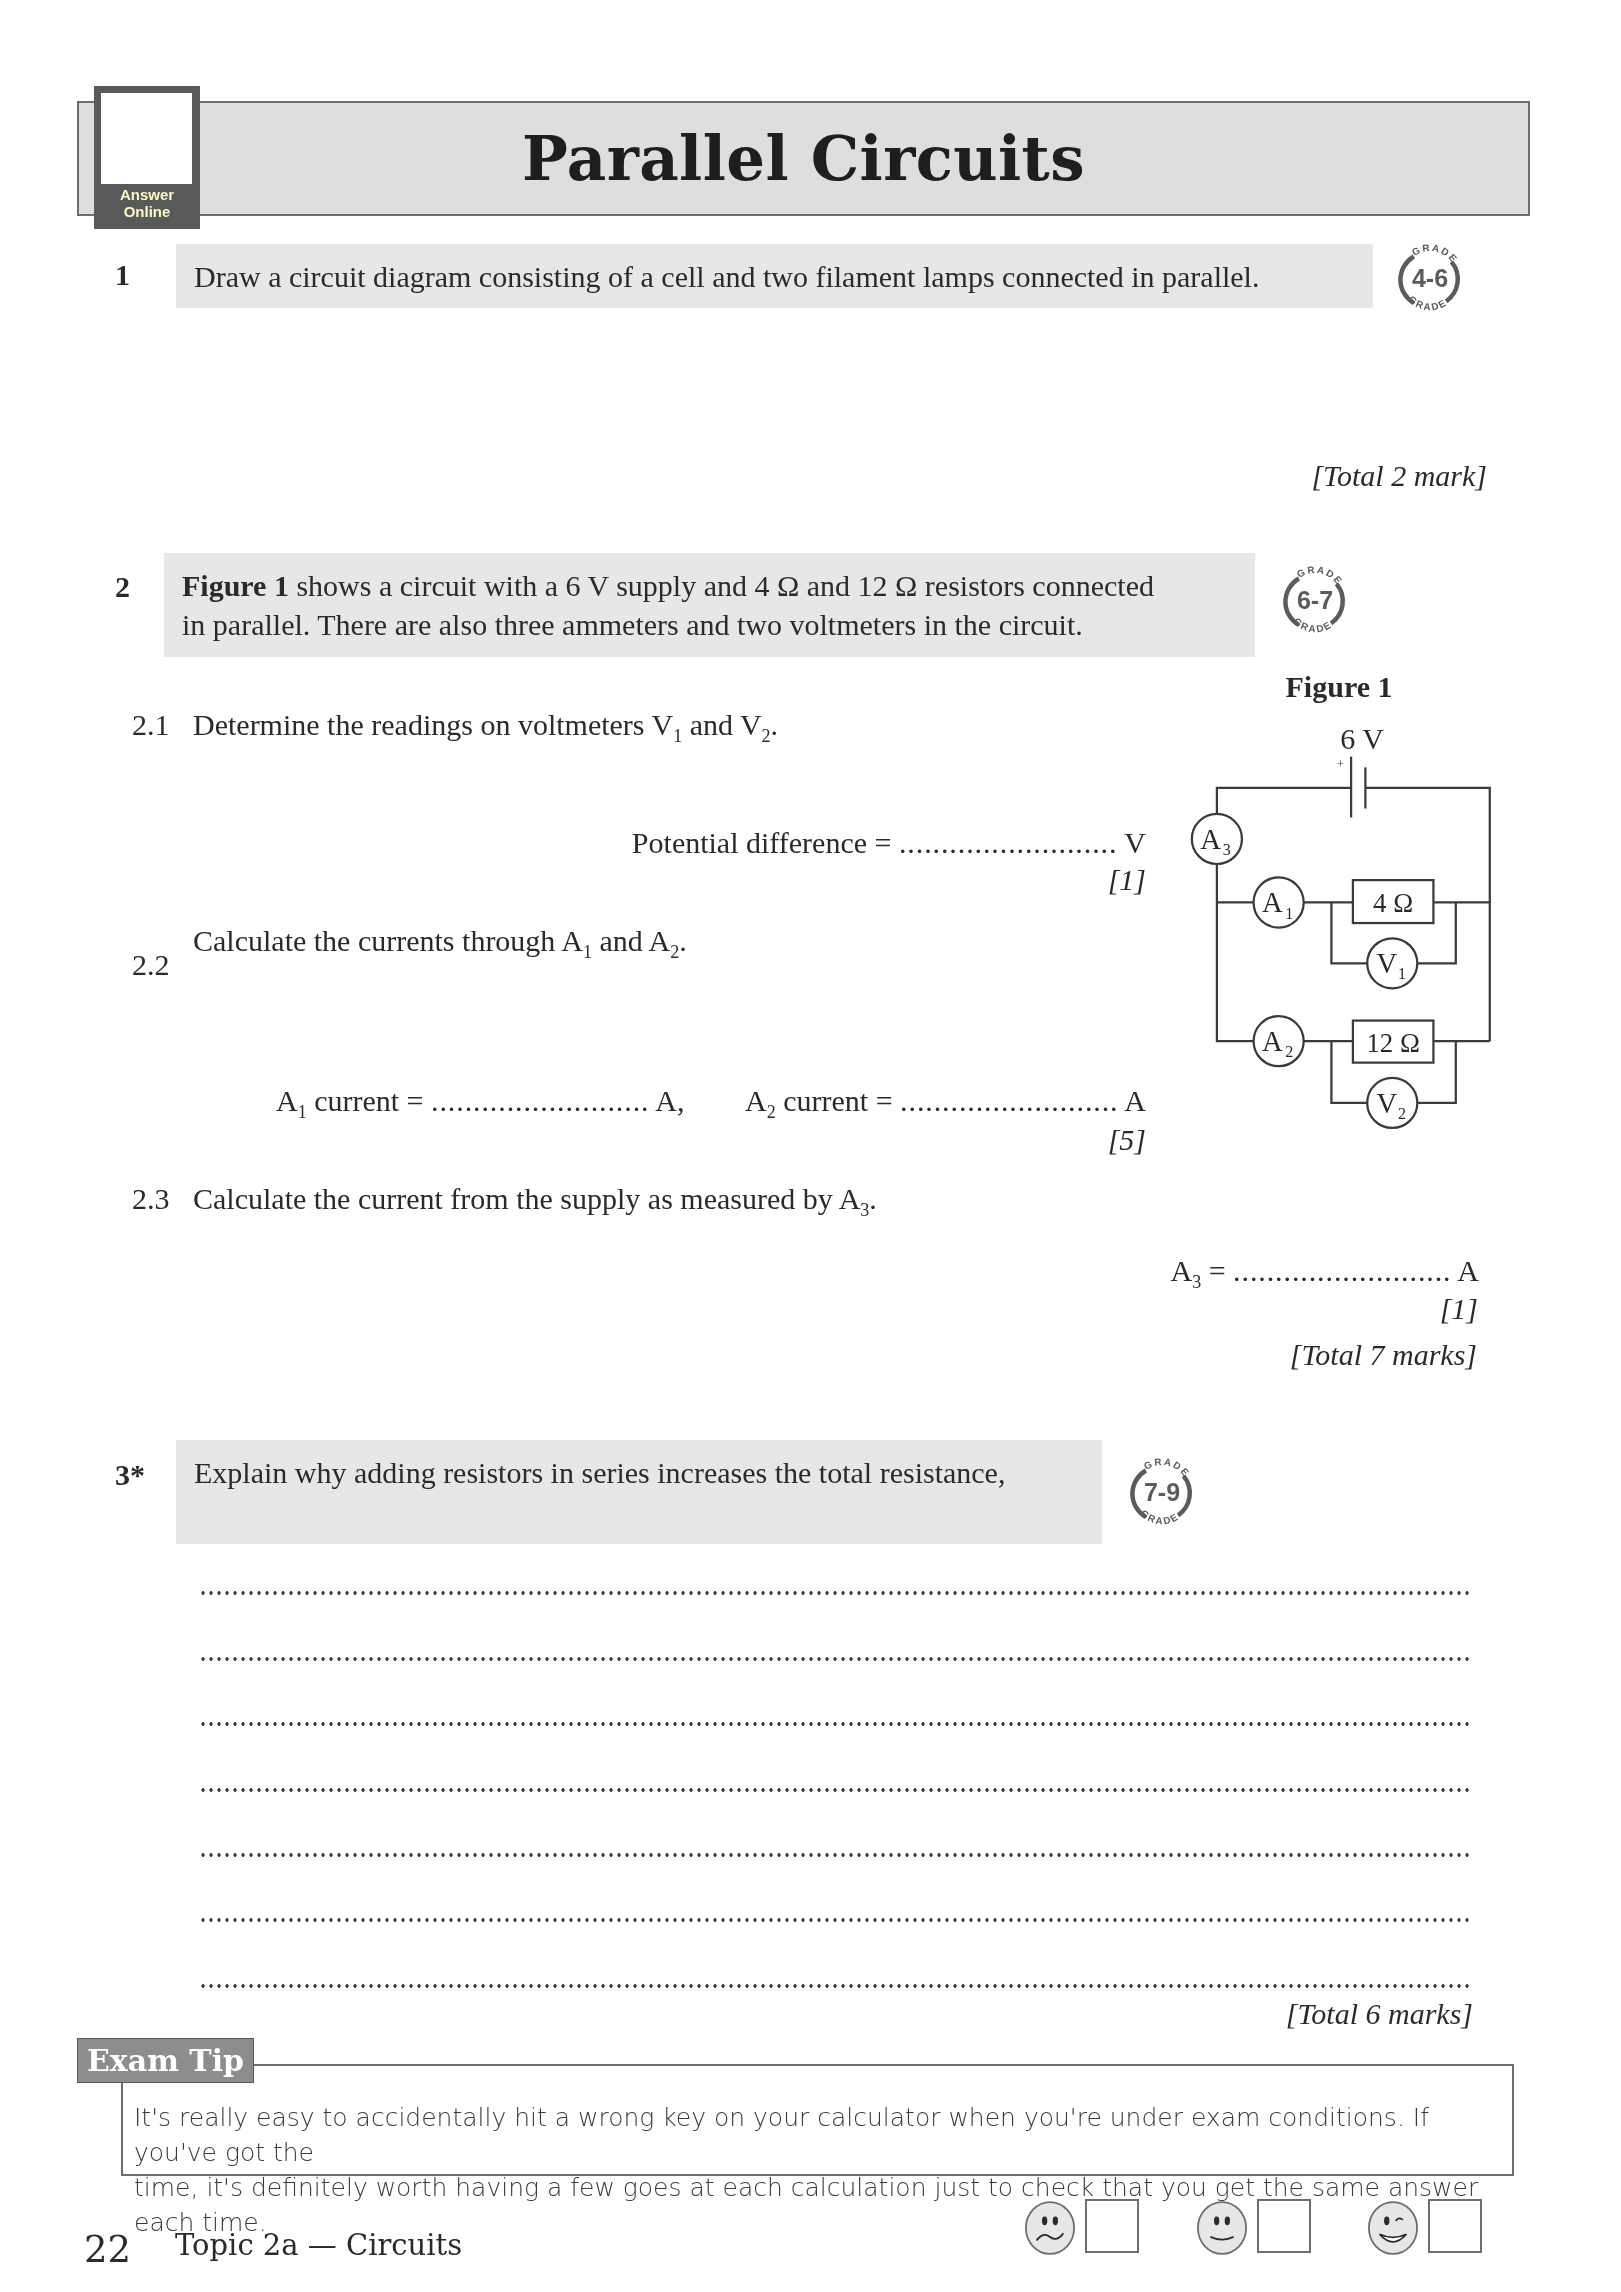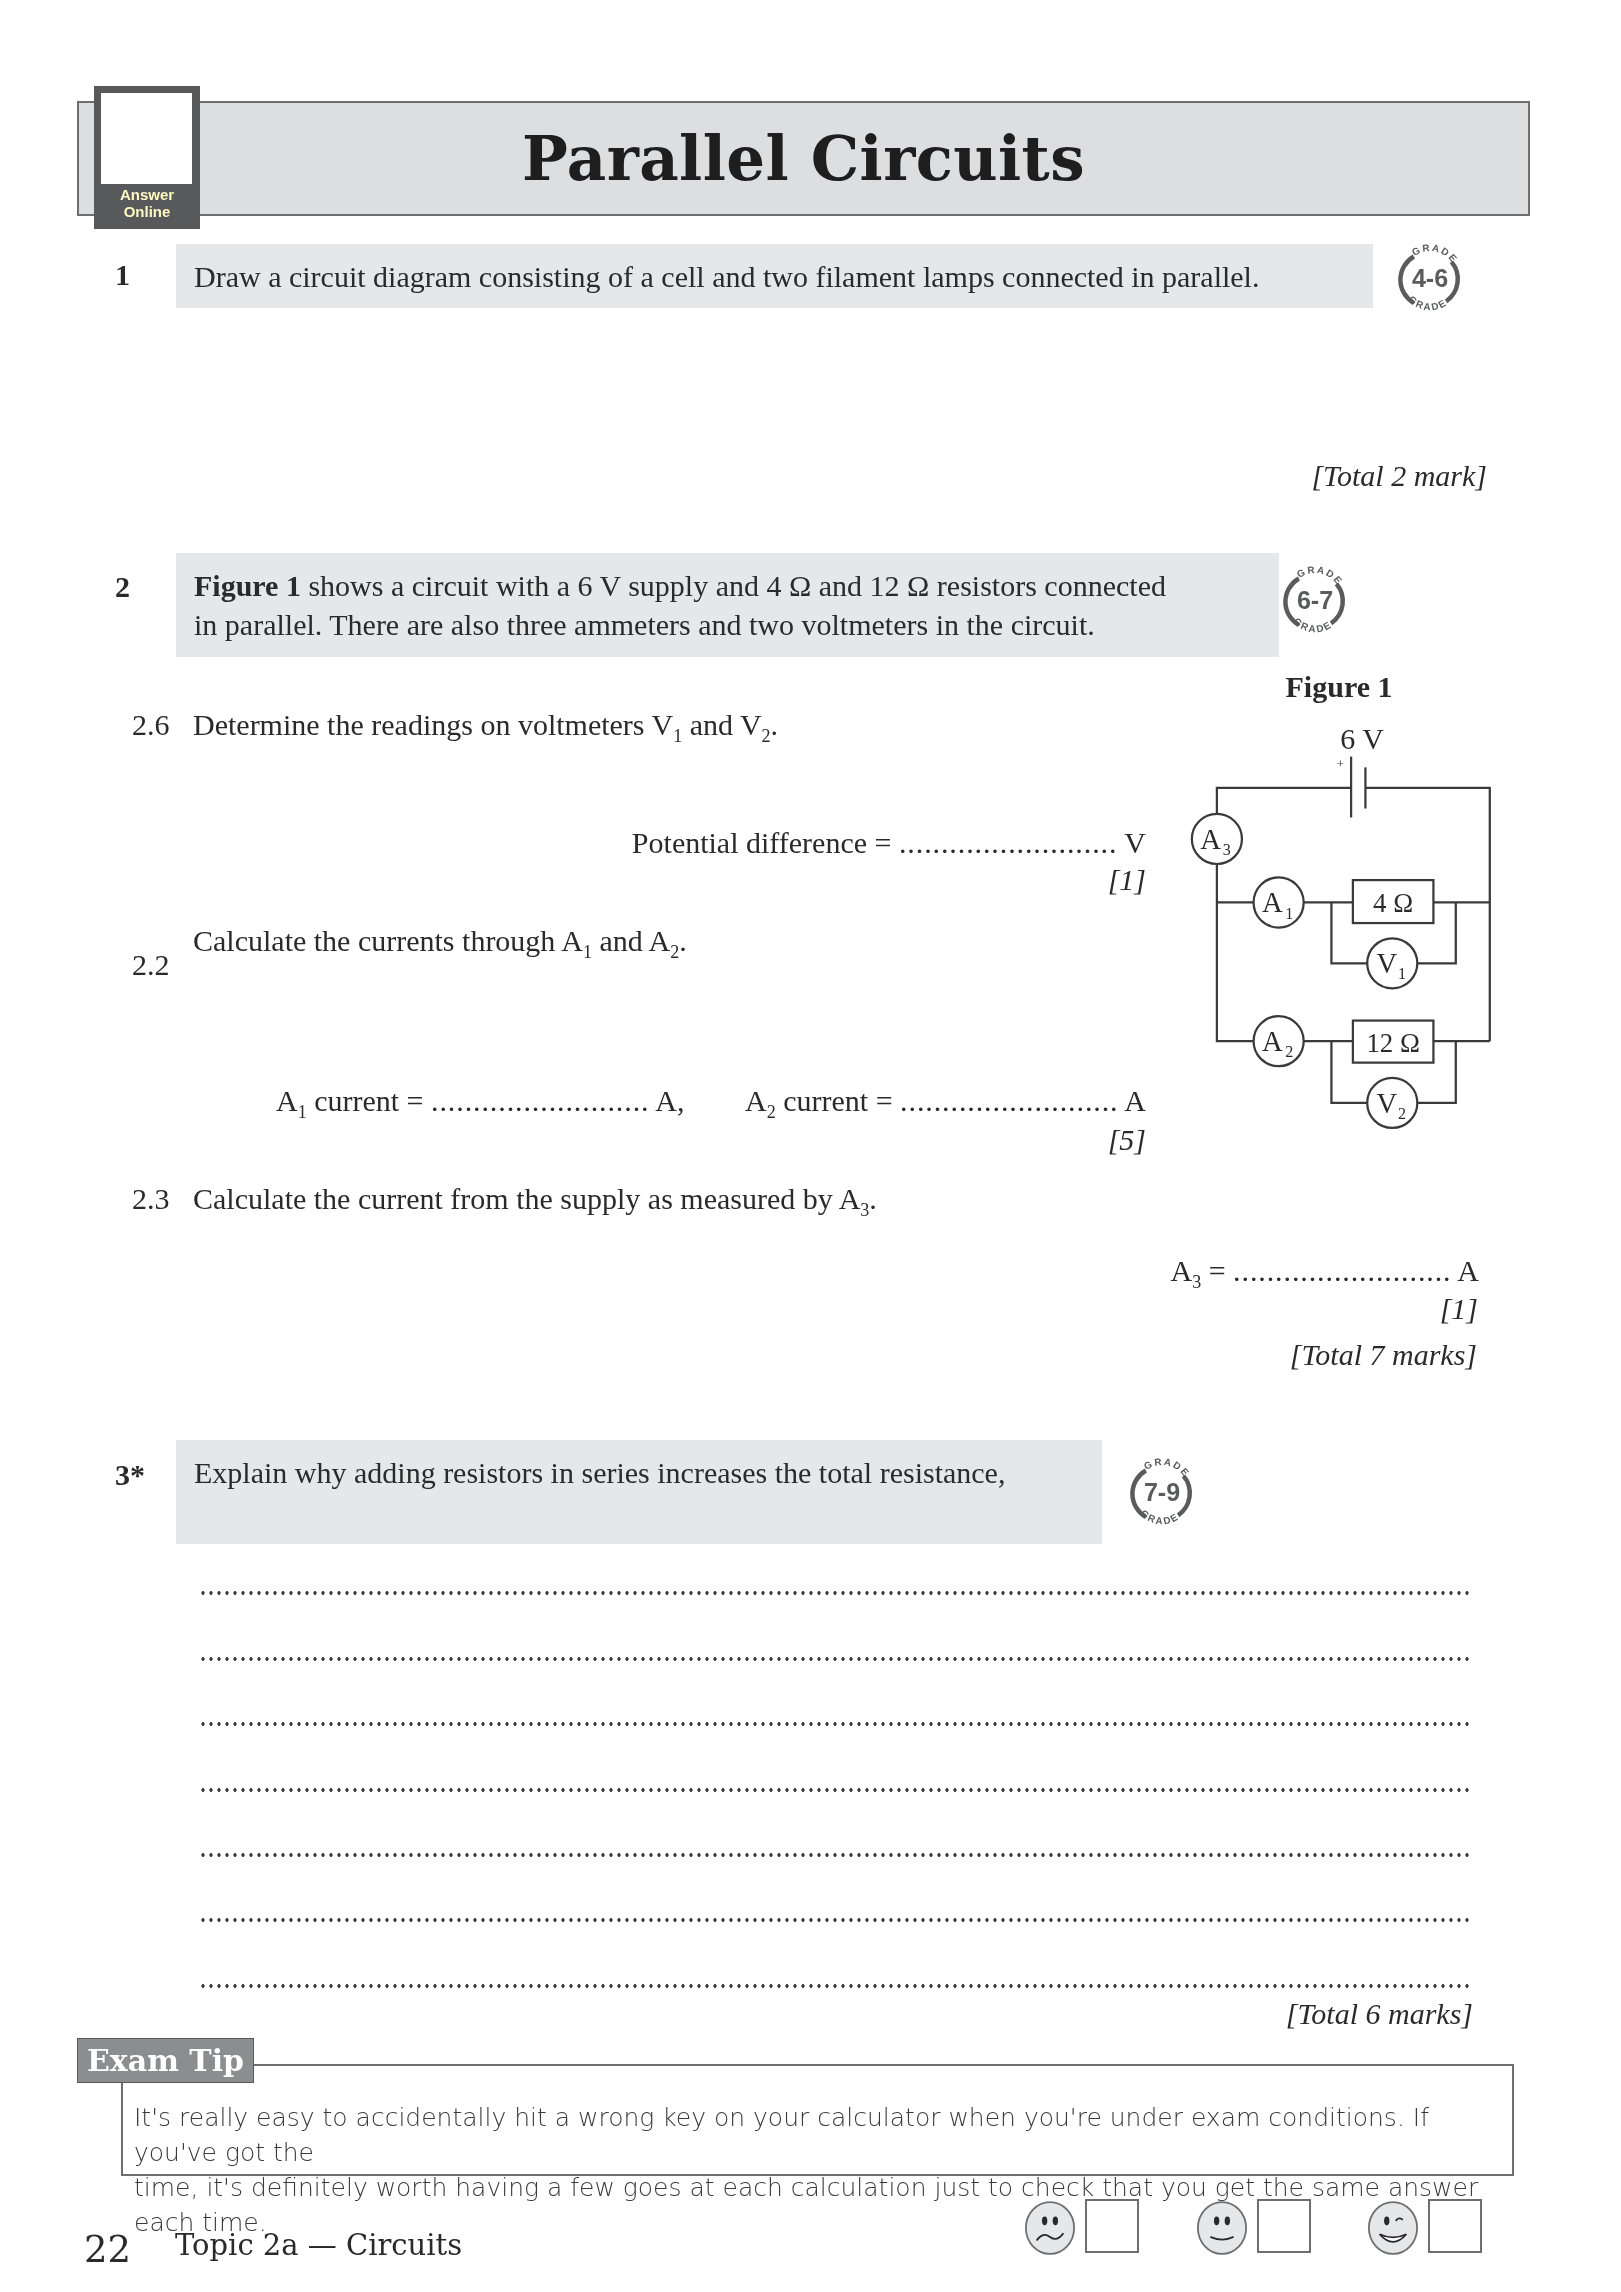--- a/index.html
+++ b/index.html
@@ -69,21 +69,21 @@
   </defs>
   <path d="M 30 24 A 30 30 0 0 0 30 76" fill="none" stroke="#5a5b5d" stroke-width="5"></path>
   <path d="M 72 30 A 30 30 0 0 1 66 74" fill="none" stroke="#5a5b5d" stroke-width="5"></path>
   <text font-family="Liberation Sans, sans-serif" font-size="11" font-weight="bold" fill="#5a5b5d" letter-spacing="2"><textPath href="#arcTop1" startOffset="30%">GRADE</textPath></text>
   <text font-family="Liberation Sans, sans-serif" font-size="11" font-weight="bold" fill="#5a5b5d" letter-spacing="2"><textPath href="#arcBot1" startOffset="22%">GRADE</textPath></text>
   <text x="48" y="58" text-anchor="middle" font-family="Liberation Sans, sans-serif" font-size="28" font-weight="bold" fill="#5a5b5d">4-6</text>
 </svg>
 <div class="abs marks" style="left:1200px; top:459px; width:287px;">[Total 2 mark]</div>
 
 <div class="abs qnum" style="left:115px; top:570px;">2</div>
-<div class="abs qbox" style="left:176px; top:553px; width:1091px; height:104px;padding-left:12px;">
+<div class="abs qbox" style="left:164px; top:553px; width:1091px; height:104px;">
   <div class="abs qtext" style="left:18px; top:12.5px; white-space:nowrap;">
     <div><b>Figure 1</b><span> shows a circuit with a 6 V supply and 4 Ω and 12 Ω resistors connected</span></div>
     <div>in parallel.  There are also three ammeters and two voltmeters in the circuit.</div>
   </div>
 </div>
 <svg class="abs badge" style="left:1272px; top:557px;" viewBox="0 0 96 96">
   <defs>
     <path id="arcTop2" d="M 18 48 A 30 30 0 0 1 78 48"></path>
     <path id="arcBot2" d="M 16 52 A 32 32 0 0 0 80 52"></path>
   </defs>
@@ -135,21 +135,21 @@
     <text x="1440" y="1181" font-size="18" text-anchor="middle">2</text>
     <text x="1549" y="1087" font-size="32" text-anchor="middle">V</text>
     <text x="1566" y="1094" font-size="18" text-anchor="middle">1</text>
     <text x="1549" y="1243" font-size="32" text-anchor="middle">V</text>
     <text x="1566" y="1250" font-size="18" text-anchor="middle">2</text>
     <text x="1556" y="1019" font-size="30" text-anchor="middle">4 Ω</text>
     <text x="1556" y="1175" font-size="30" text-anchor="middle">12 Ω</text>
   </g>
 </svg>
 
-<div class="abs sub" style="left:132px; top:708px;">2.6</div>
+<div class="abs sub" style="left:132px; top:708px;">2.1</div>
 <div class="abs sub" style="left:193px; top:708px;"><span>Determine the readings on voltmeters V</span><sub class="s">1</sub><span> and V</span><sub class="s">2</sub><span>.</span></div>
 <div class="abs sub" style="left:537px; top:826px; width:609px; text-align:right;"><span>Potential difference = </span><span class="dots">..........................</span><span> V</span></div>
 <div class="abs marks" style="left:985px; top:863px; width:161px;">[1]</div>
 
 <div class="abs sub" style="left:132px; top:924px;margin-top:24px;">2.2</div>
 <div class="abs sub" style="left:193px; top:924px;"><span>Calculate the currents through A</span><sub class="s">1</sub><span> and A</span><sub class="s">2</sub><span>.</span></div>
 <div class="abs sub" style="left:276px; top:1084px;"><span>A</span><sub class="s">1</sub><span> current = </span><span class="dots">..........................</span><span> A,</span></div>
 <div class="abs sub" style="left:734px; top:1084px; width:412px; text-align:right;"><span>A</span><sub class="s">2</sub><span> current = </span><span class="dots">..........................</span><span> A</span></div>
 <div class="abs marks" style="left:985px; top:1123px; width:161px;">[5]</div>
 

